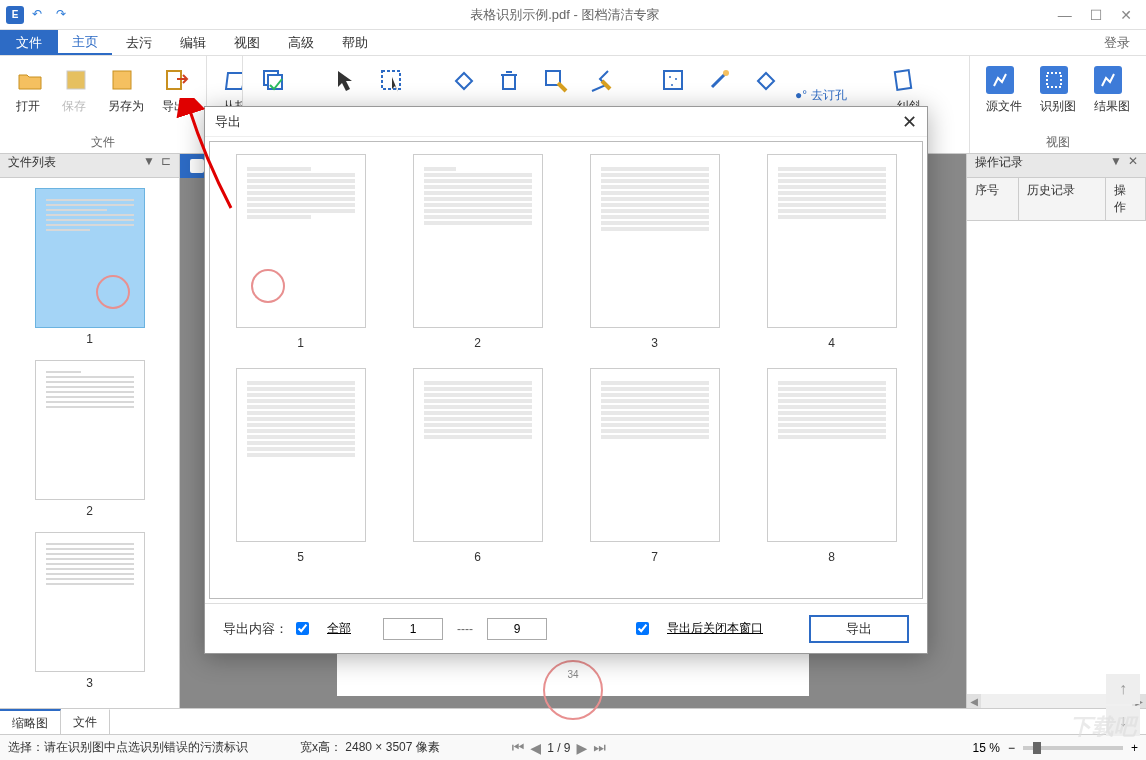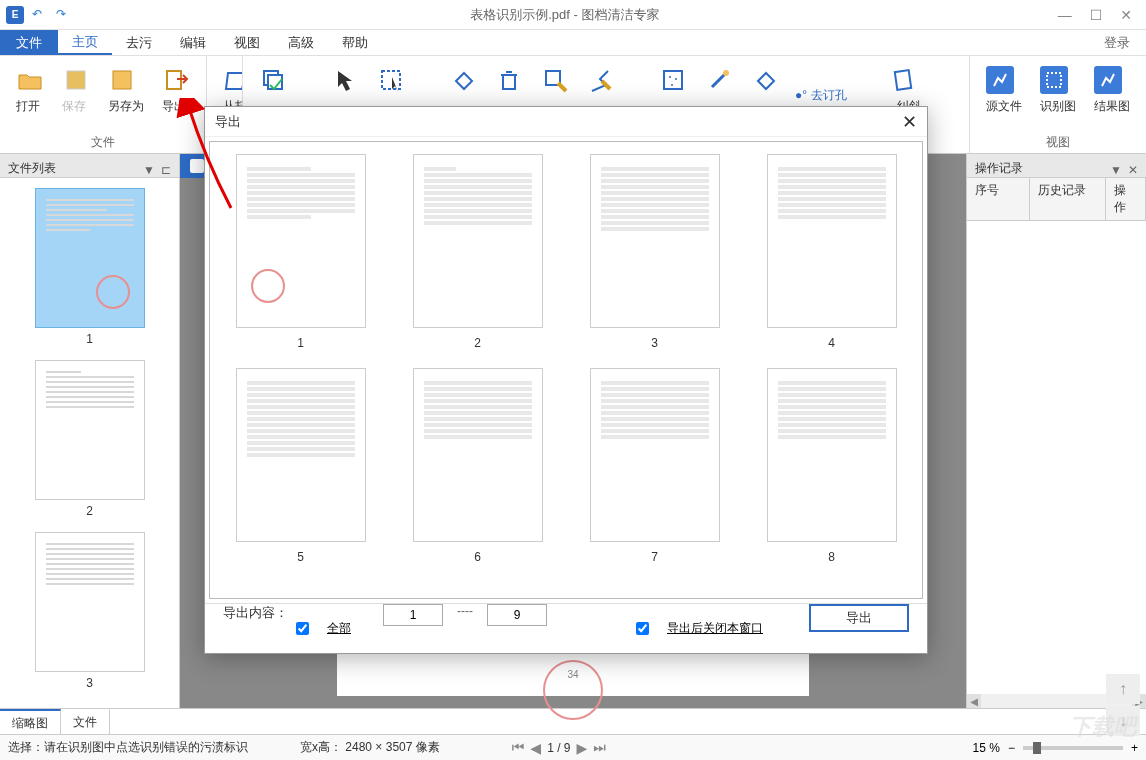--- a/index.html
+++ b/index.html
@@ -30,21 +30,21 @@
 .ribbon-btn .ico { width: 28px; height: 28px; display: flex; align-items: center; justify-content: center; }
 .ribbon-btn .lbl { color: #333; font-size: 12px; white-space: nowrap; }
 .ribbon-btn.disabled .lbl { color: #bbb; }
 .half-hidden { position: relative; overflow: hidden; }
 .link-col { display:flex; flex-direction:column; justify-content:center; gap:6px; padding:0 4px;}
 .link-col .item { display:flex; align-items:center; gap:4px; color:#2d6bc5; font-size:12px;}
 
 
 .content { display: flex; height: calc(100% - 30px - 26px - 98px - 26px - 26px); }
 .left-panel { width: 180px; background: #fff; border-right: 1px solid #ccc; display: flex; flex-direction: column; }
-.panel-header { height: 24px; background: #e8e8e8; display: flex; align-items: flex-end; padding: 0 8px; border-bottom: 1px solid #ccc; }
+.panel-header { height: 24px; background: #e8e8e8; display: flex; align-items: flex-start; padding: 0 8px; border-bottom: 1px solid #ccc; }
 .panel-header .title { flex: 1; color: #333; }
 .panel-header .tools { display: flex; gap: 6px; color: #666; }
 .thumb-list { flex: 1; overflow-y: auto; padding: 10px 0; display: flex; flex-direction: column; align-items: center; gap: 14px; }
 .thumb-item { text-align: center; }
 .thumb-item .thumb { width: 110px; height: 140px; background: #fff; border: 1px solid #ccc; margin-bottom: 4px; position:relative; overflow:hidden;}
 .thumb-item.selected .thumb { background: #a4d4f6; border-color: #6bb3e0; }
 .thumb-item .pg-num { color: #333; font-size: 12px; }
 .thumb-fake { padding: 10px; }
 .thumb-fake .ln { height: 2px; background: #d8d8d8; margin-bottom: 3px; }
 
@@ -82,21 +82,21 @@
 .modal-body { flex: 1; background: #fff; margin: 4px; border: 1px solid #bbb; padding: 12px; overflow:hidden;}
 .thumb-grid { display: grid; grid-template-columns: repeat(4, 1fr); gap: 18px 20px; }
 .grid-item { display: flex; flex-direction: column; align-items: center; }
 .grid-item .gthumb { width: 130px; height: 174px; background: #fff; border: 1px solid #ccc; padding: 12px 10px; overflow:hidden; position:relative;}
 .grid-item .gnum { margin-top: 8px; color: #333; }
 .faketbl { display:flex; flex-direction:column; gap:2px; }
 .faketbl .r { height:4px; background:#e8e8e8; }
 .faketbl .r.sh { width:60%; }
 .stamp { position:absolute; width:34px; height:34px; border:2px solid #e89090; border-radius:50%; }
 
-.modal-footer { height: 50px; display: flex; padding: 0 18px; gap: 8px; border-top: 1px solid #ddd; }
+.modal-footer { height: 50px; display: flex; align-items: center; padding: 0 18px; gap: 8px; border-top: 1px solid #ddd; }
 .modal-footer .lbl { font-size: 13px; color: #333; }
 .modal-footer label { display: flex; align-items: center; gap: 18px; font-size: 13px; text-decoration: underline;}
 .modal-footer input[type=text] { width: 60px; height: 22px; border: 1px solid #aaa; text-align: center; font-size:12px;}
 .modal-footer .dash { color:#666; margin: 0 6px;}
 .modal-footer .spacer { flex: 1; }
 .modal-footer .export-btn { width: 100px; height: 28px; border: 2px solid #2d6bc5; background: #fff; color: #333; cursor: pointer; font-size:13px;}
 
 
 .annotation-arrow { position: absolute; top: 98px; left: 175px; pointer-events: none; z-index: 50; }
 
@@ -395,21 +395,21 @@
   <div class="right-panel">
     <div class="panel-header">
       <span class="title">操作记录</span>
       <span class="tools">
           <span>▼</span>
           <span>✕</span>
         </span>
     </div>
     <div class="op-table">
       <div class="op-table-hdr">
-        <div class="col" style="width:63px;">序号</div>
+        <div class="col" style="width:52px;">序号</div>
         <div class="col" style="flex:1;">历史记录</div>
         <div class="col" style="width:40px;">操作</div>
       </div>
     </div>
     <div class="scrollbar-h">
       <div class="btn">◀</div>
       <div class="track"></div>
       <div class="btn">▶</div>
     </div>
     <div class="nav-arrows-right">

